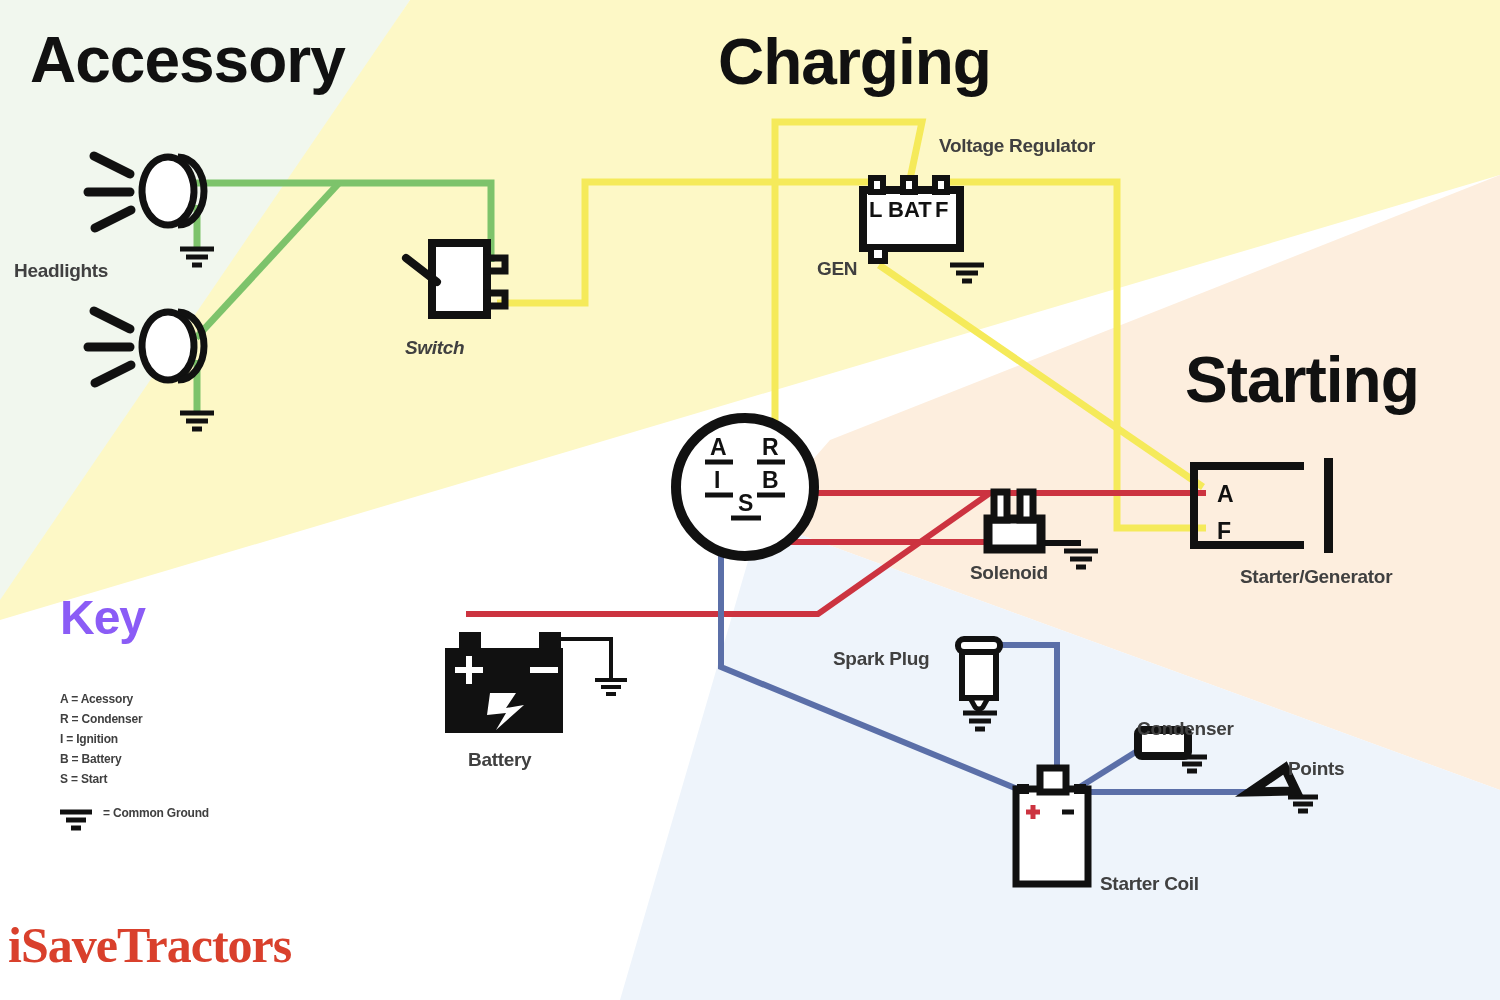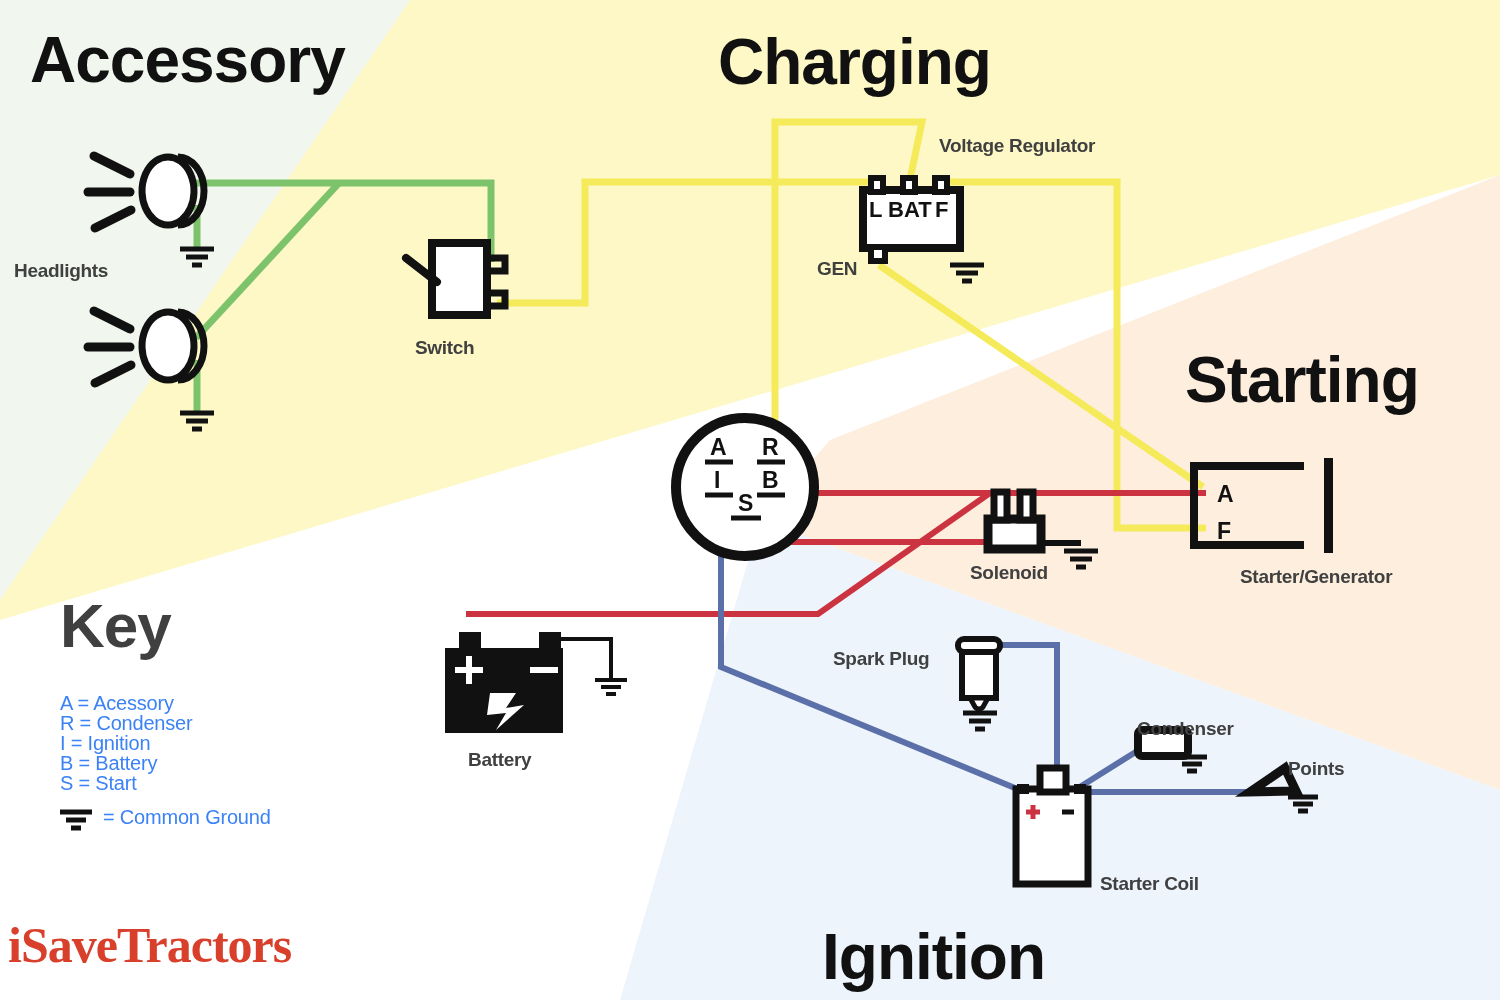--- a/index.html
+++ b/index.html
@@ -6,23 +6,23 @@
   body{width:1500px;height:1000px;overflow:hidden;
        font-family:"Liberation Sans", sans-serif;}
   #stage{position:relative;width:1500px;height:1000px;background:#ffffff;}
   svg.layer{position:absolute;left:0;top:0;width:1500px;height:1000px;}
   .zone-title{position:absolute;font-weight:bold;color:#111111;letter-spacing:-1px;
               font-family:"Liberation Sans", sans-serif;line-height:1;white-space:nowrap;}
   .part-label{position:absolute;font-weight:bold;color:#404040;font-size:19px;
               font-family:"Liberation Sans", sans-serif;white-space:nowrap;letter-spacing:-0.3px;}
   .term-label{position:absolute;font-weight:bold;color:#111111;font-size:23px;
               font-family:"Liberation Sans", sans-serif;white-space:nowrap;}
-  .key-title{position:absolute;left:60px;top:590px;font-size:62px;font-weight:bold;color:#404040;
+  .key-title{position:absolute;left:60px;top:590px;font-size:48px;font-weight:bold;color:#8b5cf6;
              letter-spacing:-1px;}
-  .key-line{position:absolute;font-weight:normal;font-size:20px;color:#3b82f6;white-space:nowrap;
+  .key-line{position:absolute;font-weight:bold;font-size:12px;color:#404040;white-space:nowrap;
             letter-spacing:-0.2px;}
   .logo{position:absolute;left:8px;top:916px;font-family:"Liberation Serif", serif;
         font-weight:bold;font-size:50px;color:#d9402c;letter-spacing:-1px;}
 </style>
 </head>
 <body>
 
 <div id="stage">
 
   <svg class="layer" viewBox="0 0 1500 1000">
@@ -204,24 +204,23 @@
         <line x1="1026" y1="812" x2="1040" y2="812"></line>
           <line x1="1033" y1="805" x2="1033" y2="819"></line>
       </g>
       <line x1="1062" y1="812" x2="1074" y2="812" stroke="#111" stroke-width="5"></line>
     </g>
   </svg>
 
   <div class="zone-title" style="left:718px;top:30px;font-size:64px;">Charging</div>
   <div class="zone-title" style="left:30px;top:28px;font-size:64px;">Accessory</div>
   <div class="zone-title" style="left:1185px;top:348px;font-size:64px;">Starting</div>
-  <div class="zone-title" style="left:822px;top:925px;font-size:64px;">Ignition</div>
 
   <div class="part-label" style="left:14px;top:260px;">Headlights</div>
-  <div class="part-label" style="left:415px;top:337px;">Switch</div>
+  <div class="part-label" style="left:405px;top:337px;font-style:italic;">Switch</div>
   <div class="part-label" style="left:939px;top:135px;">Voltage Regulator</div>
   <div class="part-label" style="left:817px;top:258px;">GEN</div>
   <div class="part-label" style="left:970px;top:562px;">Solenoid</div>
   <div class="part-label" style="left:1240px;top:566px;">Starter/Generator</div>
   <div class="part-label" style="left:468px;top:749px;">Battery</div>
   <div class="part-label" style="left:833px;top:648px;">Spark Plug</div>
   <div class="part-label" style="left:1137px;top:718px;">Condenser</div>
   <div class="part-label" style="left:1288px;top:758px;">Points</div>
   <div class="part-label" style="left:1100px;top:873px;">Starter Coil</div>
 

